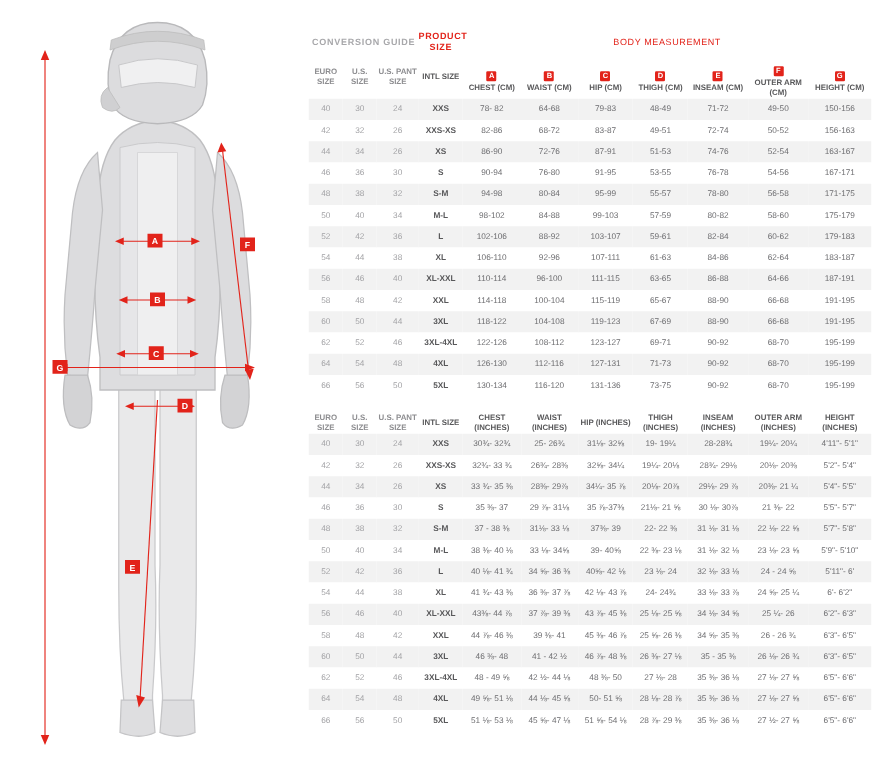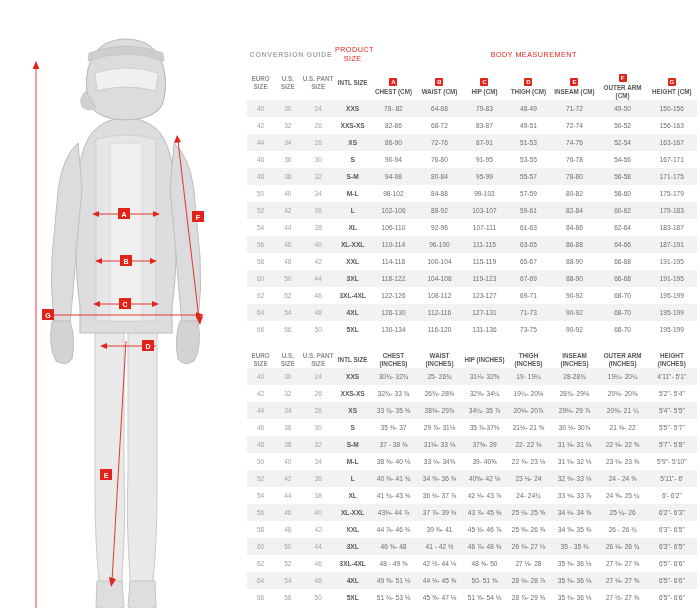--- a/index.html
+++ b/index.html
@@ -3,37 +3,37 @@
 <meta charset="utf-8">
 <style>
   html,body{margin:0;padding:0;}
   body{
     width:700px;height:608px;
     background:#ffffff;
     font-family:"Liberation Sans", sans-serif;
     color:#58585a;
     overflow:hidden;
   }
-  .page{position:relative;width:700px;height:576px;margin-top:21px;}
+  .page{position:relative;width:700px;height:576px;}
 
   
   .figure{position:absolute;left:0;top:0;width:248px;height:608px;}
   .figure svg{display:block;}
 
   
   .tables{position:absolute;left:247px;top:24px;width:450px;}
   table{border-collapse:collapse;width:450px;table-layout:fixed;}
   td,th{padding:0;margin:0;text-align:center;vertical-align:middle;}
 
   .hdr-conv{
     font-size:7.2px;letter-spacing:.6px;font-weight:bold;color:#a8a8ab;
     text-transform:uppercase;
   }
   .hdr-prod{
-    font-size:7.2px;letter-spacing:.5px;font-weight:normal;color:#e2231a;
+    font-size:7.2px;letter-spacing:.5px;font-weight:bold;color:#e2231a;
     text-transform:uppercase;line-height:9px;
   }
   .hdr-body{
     font-size:7.2px;letter-spacing:.5px;font-weight:normal;color:#e2231a;
     text-transform:uppercase;
   }
   .sub{
     font-size:6.3px;font-weight:bold;color:#8d8d90;line-height:8px;
     text-transform:uppercase;
   }

